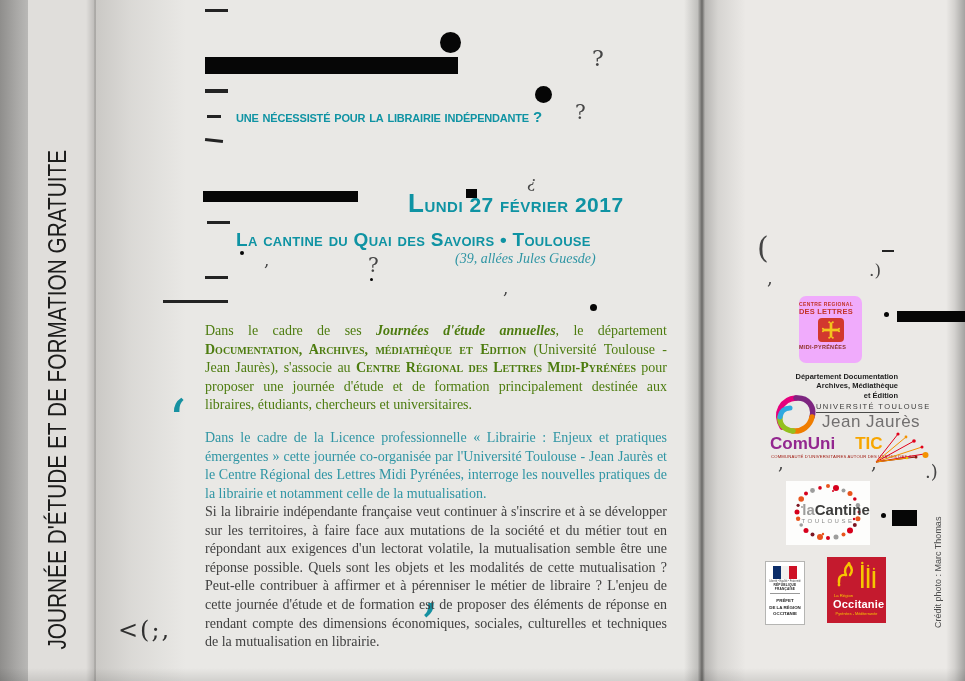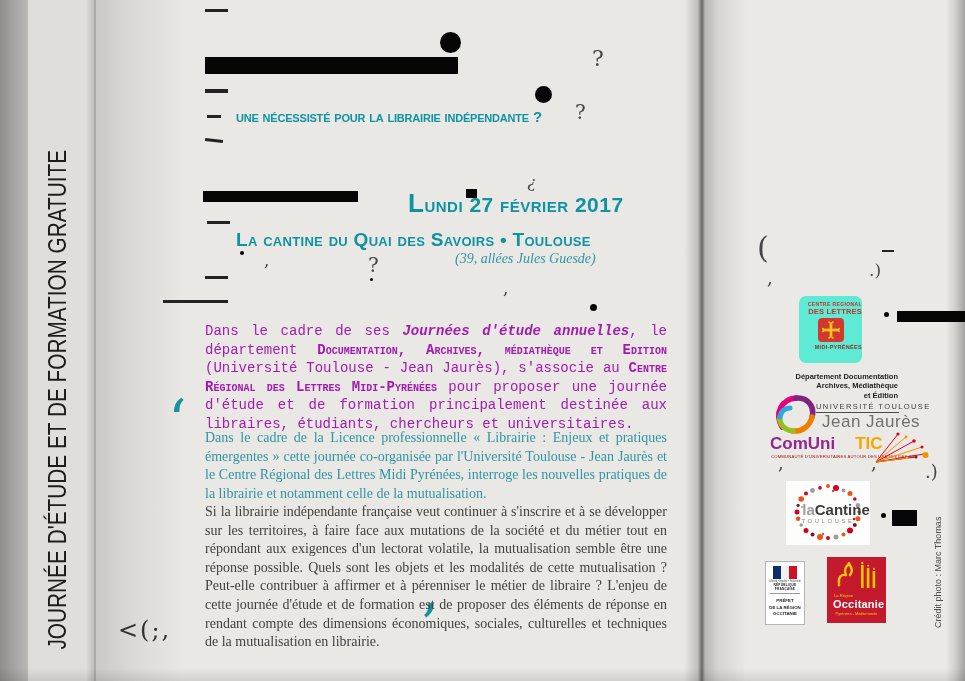--- a/index.html
+++ b/index.html
@@ -36,39 +36,39 @@
   .t-date{left:408px;top:188px;color:#0f93a3;font-weight:bold;font-variant:small-caps;
     font-size:21px;letter-spacing:0.5px;white-space:nowrap;text-align:right;}
   .t-date::first-letter{font-size:26px;}
   .t-venue{left:236px;top:229px;color:#0f93a3;font-weight:bold;font-variant:small-caps;
     font-size:19px;letter-spacing:0.3px;white-space:nowrap;}
   .t-address{left:455px;top:251px;color:#2f95a4;font-family:"Liberation Serif",serif;
     font-style:italic;font-size:14px;white-space:nowrap;}
   
   .para{font-family:"Liberation Serif",serif;font-size:14px;line-height:18.6px;
     text-align:justify;width:462px;left:205px;margin:0;}
-  .p-intro{top:322px;color:#a21caf;font-family:Liberation Mono, monospace;}
+  .p-intro{top:322px;color:#4d7c0f;}
   .p-teal1{top:429px;color:#2f95a4;}
   .p-teal2{top:503px;color:#404040;}
   .run-n{font-style:normal;}
   .run-bi{font-weight:bold;font-style:italic;}
   .run-sc{font-weight:bold;font-variant:small-caps;}
   
   .blk{background:#060606;}
   .round{border-radius:50%;}
   
   .mk{position:absolute;color:#454545;font-family:"DejaVu Serif",serif;line-height:1;}
   .dash{position:absolute;background:#232323;}
   .quote{position:absolute;color:#1691a1;font-family:"DejaVu Serif",serif;
     font-size:58px;line-height:1;}
   .squiggle{left:118px;top:616px;color:#303030;font-size:24px;letter-spacing:2px;
     font-family:"DejaVu Serif",serif;}
   
-  .crl{left:799px;top:296px;width:63px;height:67px;background:#5eead4;border-radius:7px;
-    text-align:right;color:#c3342a;}
+  .crl{left:799px;top:296px;width:63px;height:67px;background:#f0abfc;border-radius:7px;
+    text-align:left;color:#c3342a;}
   .crl-l1{font-size:5px;letter-spacing:0.4px;margin-top:5px;font-weight:bold;}
   .crl-l2{font-size:7.5px;font-weight:bold;letter-spacing:0.2px;}
   .crl-cross{width:26px;height:24px;background:#d2382e;border-radius:4px;margin:2px auto 2px auto;
     display:flex;align-items:center;justify-content:center;}
   .crl-l3{font-size:5.5px;font-weight:bold;color:#8b2f23;letter-spacing:0.3px;}
   .dept{left:770px;top:372px;width:128px;text-align:right;color:#1d1d1d;
     font-size:7.5px;font-weight:bold;line-height:1.25;}
   .ut-name{left:816px;top:402px;font-size:7.5px;letter-spacing:1.4px;color:#3c3c3b;white-space:nowrap;}
   .ut-rule{left:816px;top:412px;width:83px;height:1px;background:#4a4a49;}
   .ut-jj{left:814px;top:412px;font-size:17px;color:#716f6f;letter-spacing:0.5px;white-space:nowrap;margin-left:8px;}

